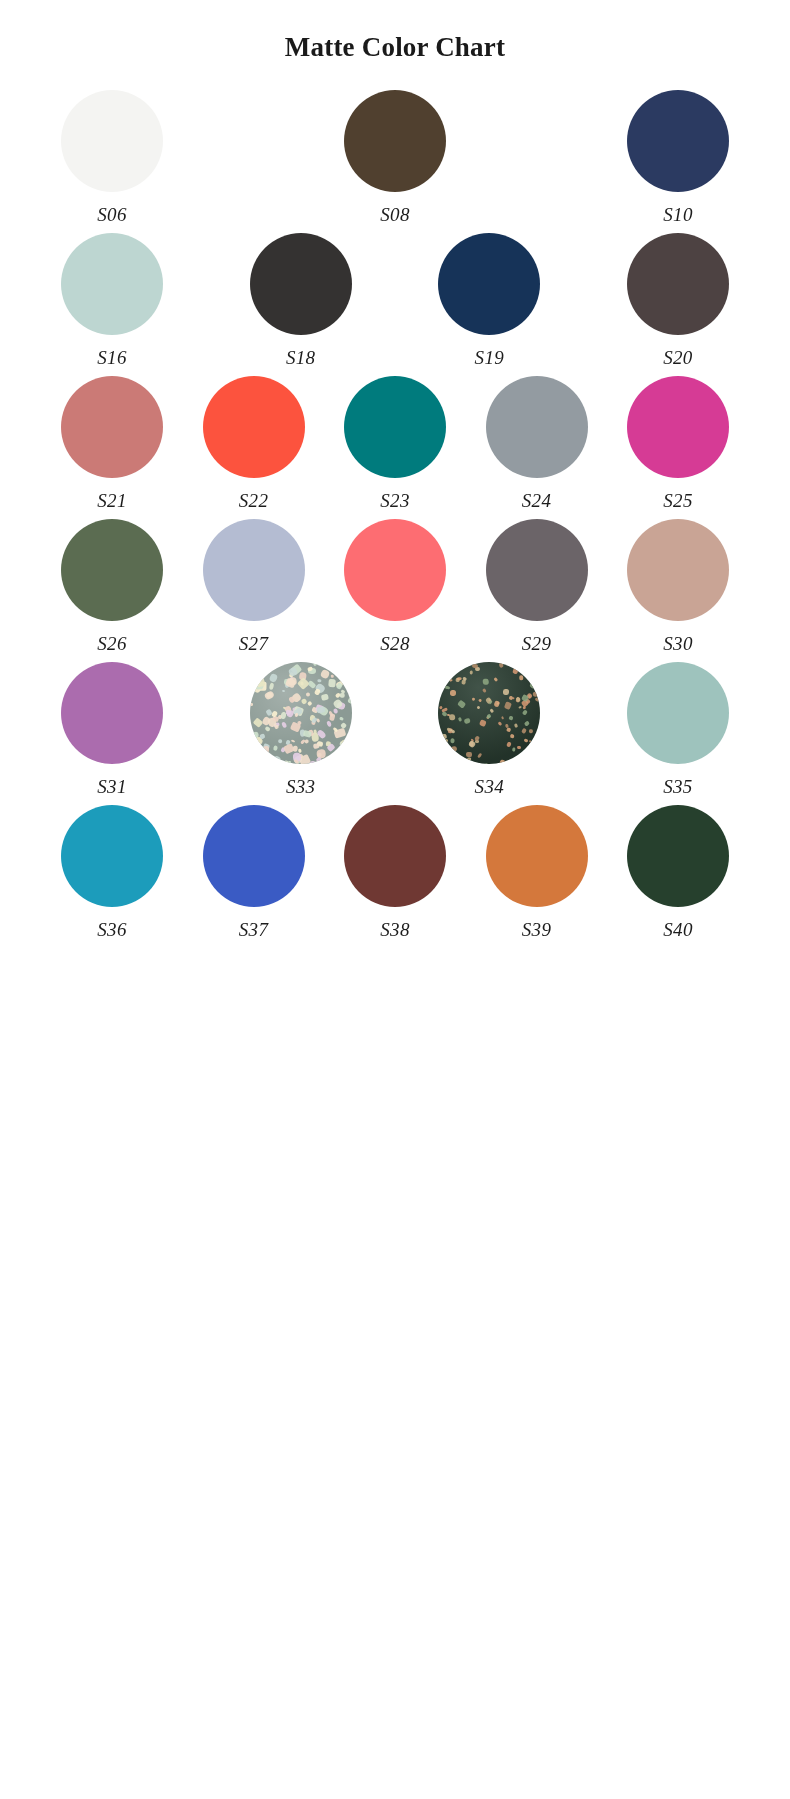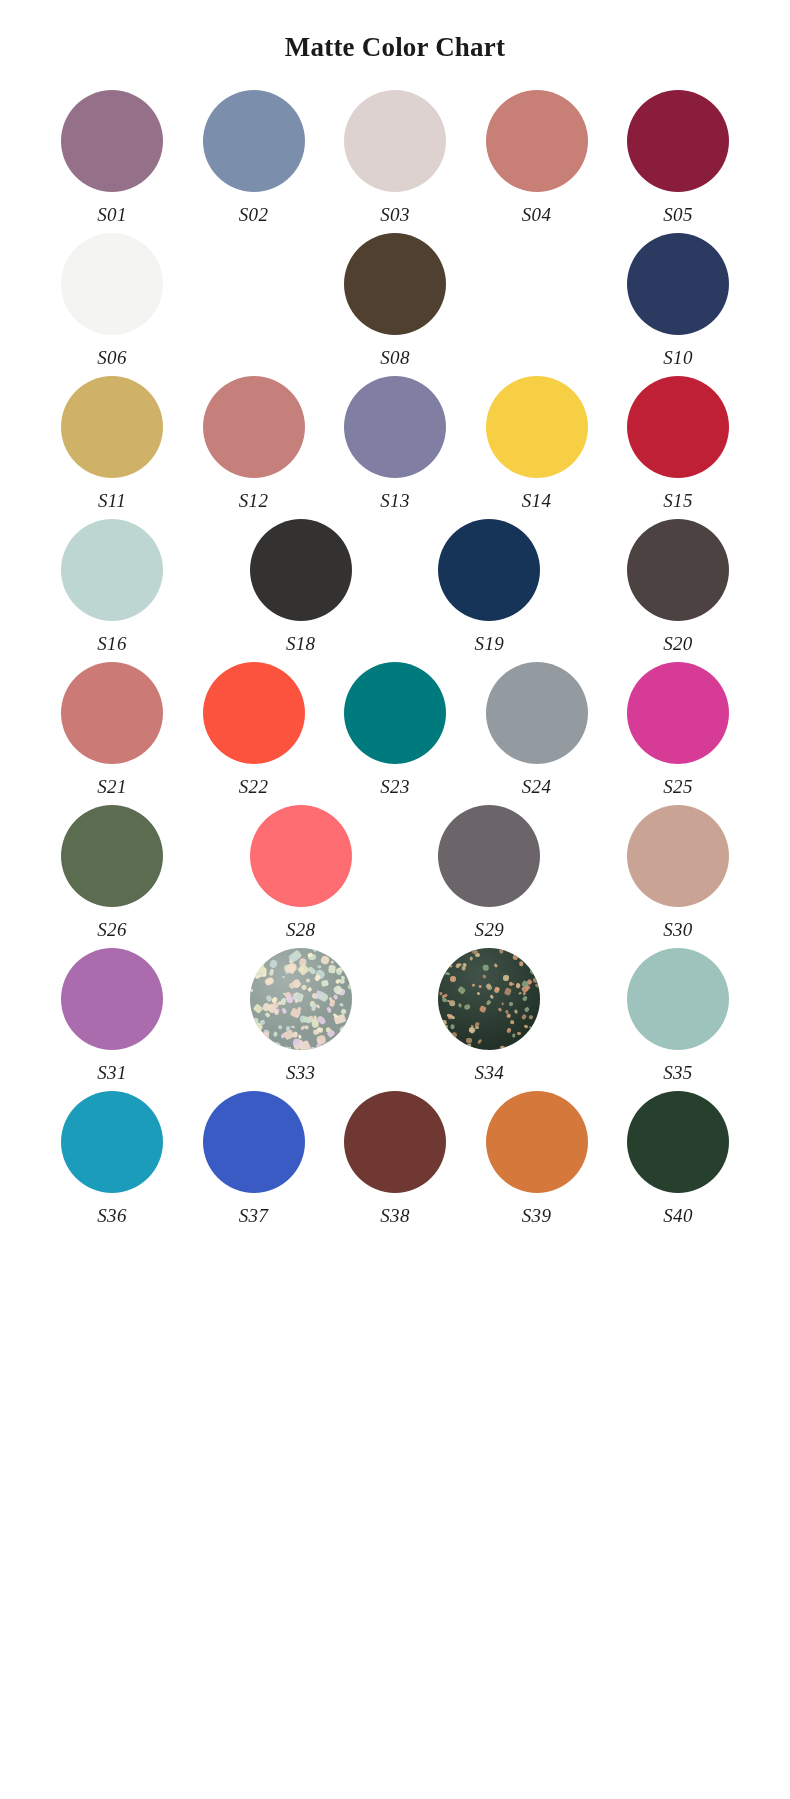--- a/index.html
+++ b/index.html
@@ -74,78 +74,34 @@
 </head>
 <body>
 
 <div class="page">
 
   <h1 class="chart-title">Matte Color Chart</h1>
 
   <div class="grid">
       <div class="row">
         <div class="cell">
-          <div class="swatch" style="background-color: rgb(148, 112, 137);"></div>
-          <div class="swatch-label">S01</div>
-        </div>
-        <div class="cell">
-          <div class="swatch" style="background-color: rgb(123, 143, 173);"></div>
-          <div class="swatch-label">S02</div>
-        </div>
-        <div class="cell">
-          <div class="swatch" style="background-color: rgb(222, 210, 208);"></div>
-          <div class="swatch-label">S03</div>
-        </div>
-        <div class="cell">
-          <div class="swatch" style="background-color: rgb(200, 127, 118);"></div>
-          <div class="swatch-label">S04</div>
-        </div>
-        <div class="cell">
-          <div class="swatch" style="background-color: rgb(138, 28, 60);"></div>
-          <div class="swatch-label">S05</div>
-        </div>
-      </div>
-      <div class="row">
-        <div class="cell">
           <div class="swatch" style="background-color: rgb(244, 244, 242);"></div>
           <div class="swatch-label">S06</div>
         </div>
         <div class="cell">
           <div class="swatch" style="background-color: rgb(80, 64, 47);"></div>
           <div class="swatch-label">S08</div>
         </div>
         <div class="cell">
           <div class="swatch" style="background-color: rgb(43, 58, 97);"></div>
           <div class="swatch-label">S10</div>
         </div>
       </div>
       <div class="row">
         <div class="cell">
-          <div class="swatch" style="background-color: rgb(207, 177, 103);"></div>
-          <div class="swatch-label">S11</div>
-        </div>
-        <div class="cell">
-          <div class="swatch" style="background-color: rgb(197, 128, 124);"></div>
-          <div class="swatch-label">S12</div>
-        </div>
-        <div class="cell">
-          <div class="swatch" style="background-color: rgb(128, 126, 163);"></div>
-          <div class="swatch-label">S13</div>
-        </div>
-        <div class="cell">
-          <div class="swatch" style="background-color: rgb(247, 207, 69);"></div>
-          <div class="swatch-label">S14</div>
-        </div>
-        <div class="cell">
-          <div class="swatch" style="background-color: rgb(191, 32, 54);"></div>
-          <div class="swatch-label">S15</div>
-        </div>
-      </div>
-      <div class="row">
-        <div class="cell">
           <div class="swatch" style="background-color: rgb(189, 214, 209);"></div>
           <div class="swatch-label">S16</div>
         </div>
         <div class="cell">
           <div class="swatch" style="background-color: rgb(52, 50, 49);"></div>
           <div class="swatch-label">S18</div>
         </div>
         <div class="cell">
           <div class="swatch" style="background-color: rgb(22, 51, 88);"></div>
           <div class="swatch-label">S19</div>
@@ -174,20 +130,24 @@
         </div>
         <div class="cell">
           <div class="swatch" style="background-color: rgb(214, 59, 149);"></div>
           <div class="swatch-label">S25</div>
         </div>
       </div>
       <div class="row">
         <div class="cell">
           <div class="swatch" style="background-color: rgb(91, 108, 81);"></div>
           <div class="swatch-label">S26</div>
+        </div>
+        <div class="cell">
+          <div class="swatch" style="background-color: rgb(180, 188, 210);"></div>
+          <div class="swatch-label">S27</div>
         </div>
         <div class="cell">
           <div class="swatch" style="background-color: rgb(253, 109, 114);"></div>
           <div class="swatch-label">S28</div>
         </div>
         <div class="cell">
           <div class="swatch" style="background-color: rgb(107, 100, 104);"></div>
           <div class="swatch-label">S29</div>
         </div>
         <div class="cell">

